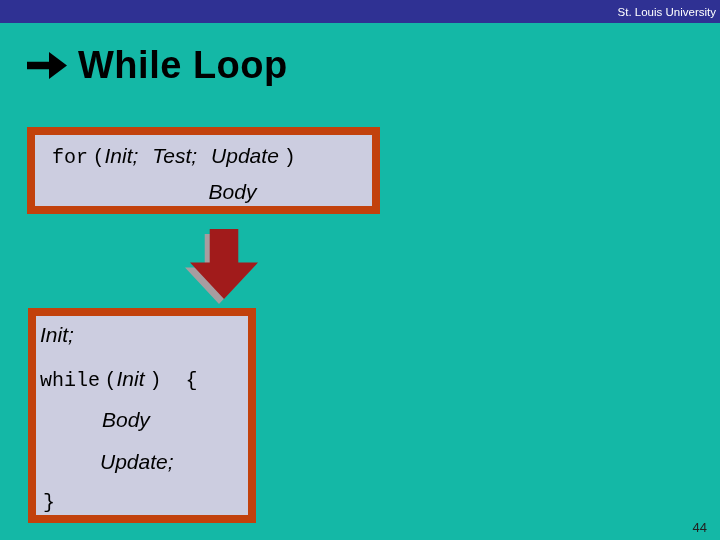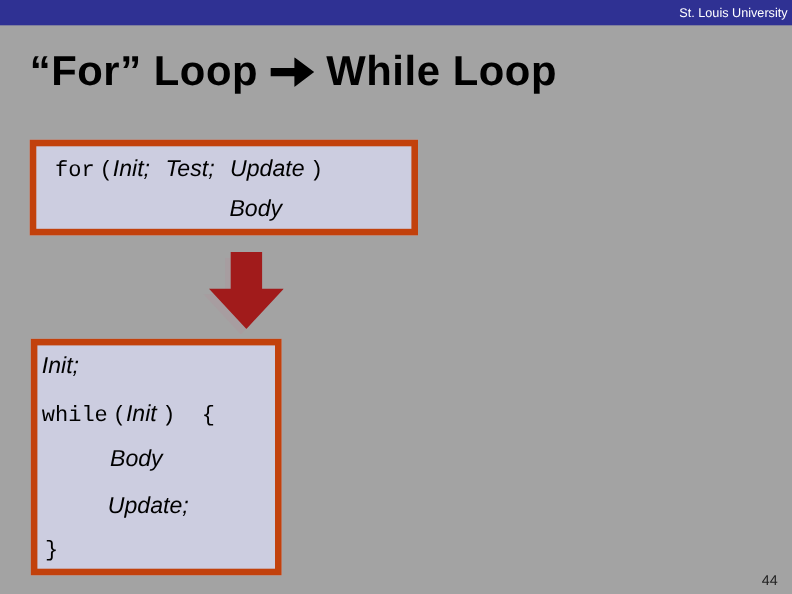--- a/index.html
+++ b/index.html
@@ -11,21 +11,21 @@
   }
   *{margin:0;padding:0;box-sizing:border-box;}
   html,body{width:720px;height:540px;}
   body{
     font-family:"Liberation Sans",sans-serif;
     background:#ffffff;
   }
   .slide{
     position:relative;
     width:720px;height:540px;
-    background:#a3a3a3;
+    background:#14b8a6;
     overflow:hidden;
   }
   
   .topbar{
     position:absolute;left:0;top:0;
     width:720px;height:23px;
     background:var(--brand-blue);
     color:#ffffff;
     display:flex;align-items:center;justify-content:flex-end;
     padding-right:4px;
@@ -49,21 +49,21 @@
     position:absolute;
     font-size:21px;color:var(--text);
     white-space:nowrap;
   }
   .label-for{left:48px;top:96px;}
   .label-while{left:38px;top:279px;}
   
   .panel{
     position:absolute;
     background:var(--panel-bg);
-    border:6px solid #c2410c;
+    border:8px solid #c2410c;
   }
   .panel-for{left:27px;top:127px;width:353px;height:87px;}
   .panel-while{left:28px;top:308px;width:228px;height:215px;}
   .code-line{
     position:absolute;
     white-space:nowrap;
     color:var(--text);
   }
   .code{
     font-family:"Liberation Mono","DejaVu Sans Mono",monospace;
@@ -112,21 +112,20 @@
 </head>
 <body>
 
 <div class="slide">
 
   <header class="topbar">
     <span>St. Louis University</span>
   </header>
 
   <h1 class="title">
-    <span>“For” Loop</span>
     <span class="title-arrow"></span>
     <span>While Loop</span>
   </h1>
 
 
   <div class="panel panel-for">
     <div class="code-line for-line1"><span class="code">for</span> <span class="code">(</span><span class="var">Init;</span><span class="var gap-md">Test;</span><span class="var gap-md">Update</span><span class="code gap-sm">)</span></div>
     <div class="code-line for-body"><span class="var">Body</span></div>
   </div>
 

